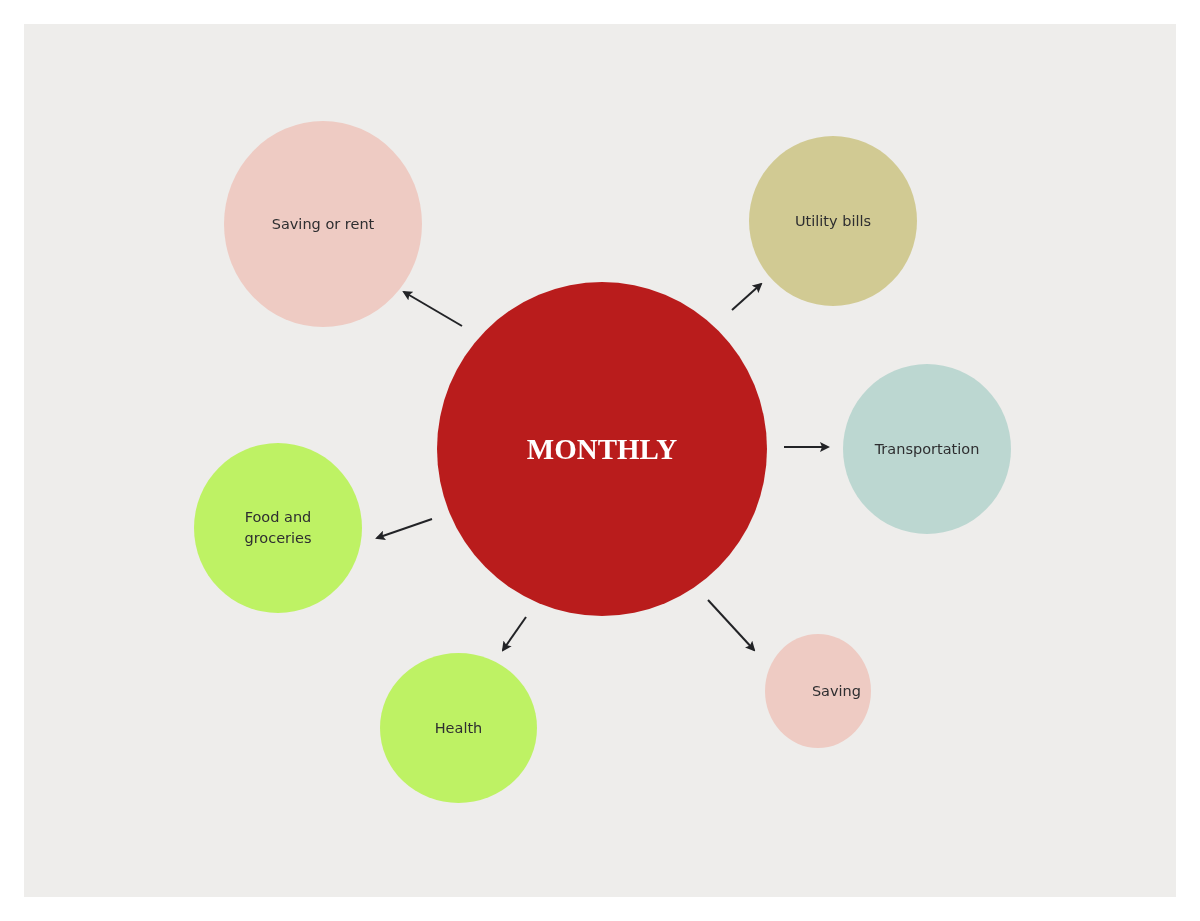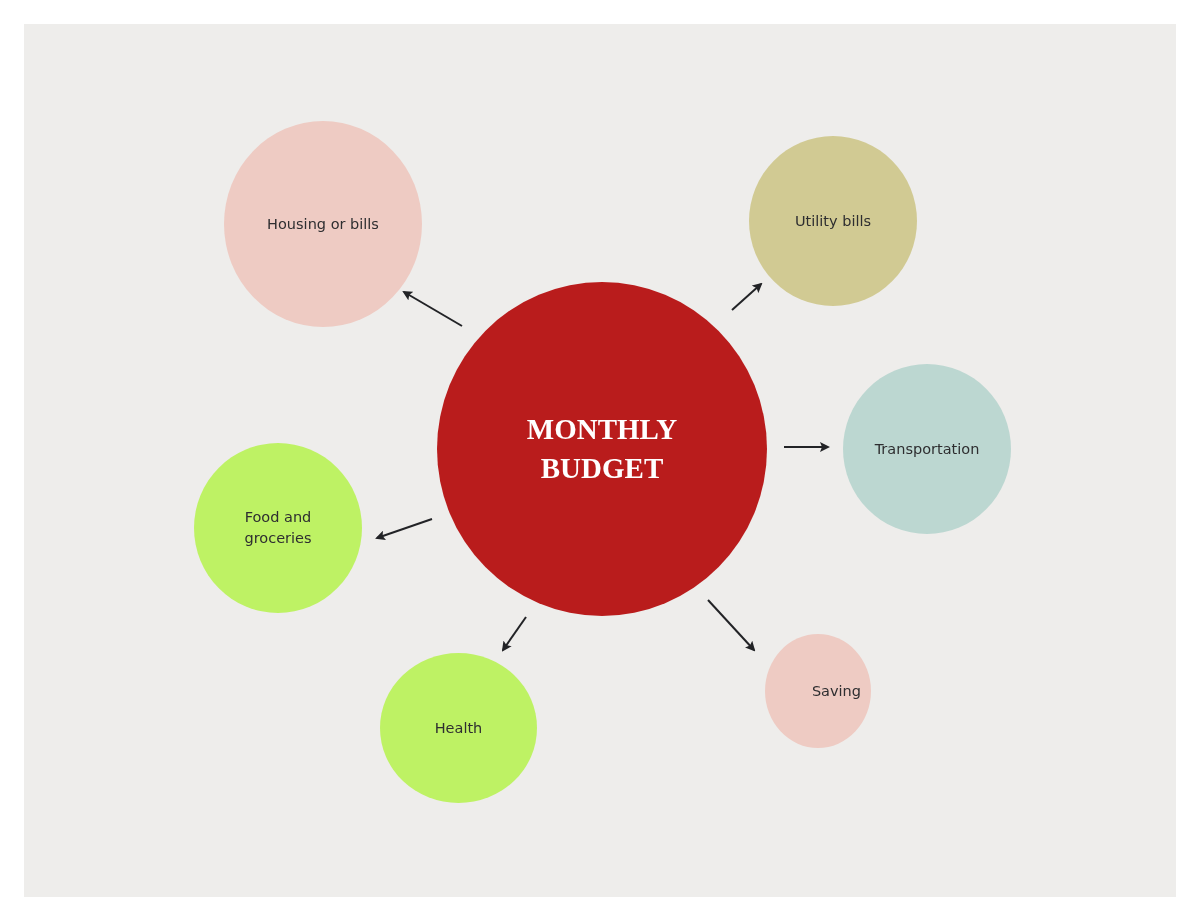--- a/index.html
+++ b/index.html
@@ -38,26 +38,25 @@
     <line x1="784" y1="447" x2="828" y2="447" marker-end="url(#arrowhead)"></line>
     <line x1="432" y1="519" x2="377" y2="538" marker-end="url(#arrowhead)"></line>
     <line x1="526" y1="617" x2="503" y2="650" marker-end="url(#arrowhead)"></line>
     <line x1="708" y1="600" x2="754" y2="650" marker-end="url(#arrowhead)"></line>
   </g>
 </svg>
 
 <div class="node center" style="left:437px; top:282px; width:330px; height:334px; background:#b91c1c;font-family:Liberation Serif, serif;">
   <span>
     <span>MONTHLY</span>
-    <span>BUDGET</span>
   </span>
 </div>
 
 <div class="node" style="left:224px; top:121px; width:198px; height:206px; background:#eecbc3;">
-  <span>Housing or bills</span>
+  <span>Saving or rent</span>
 </div>
 
 <div class="node" style="left:749px; top:136px; width:168px; height:170px; background:#d1ca93;">
   <span>Utility bills</span>
 </div>
 
 <div class="node" style="left:843px; top:364px; width:168px; height:170px; background:#bcd7d1;">
   <span>Transportation</span>
 </div>
 

